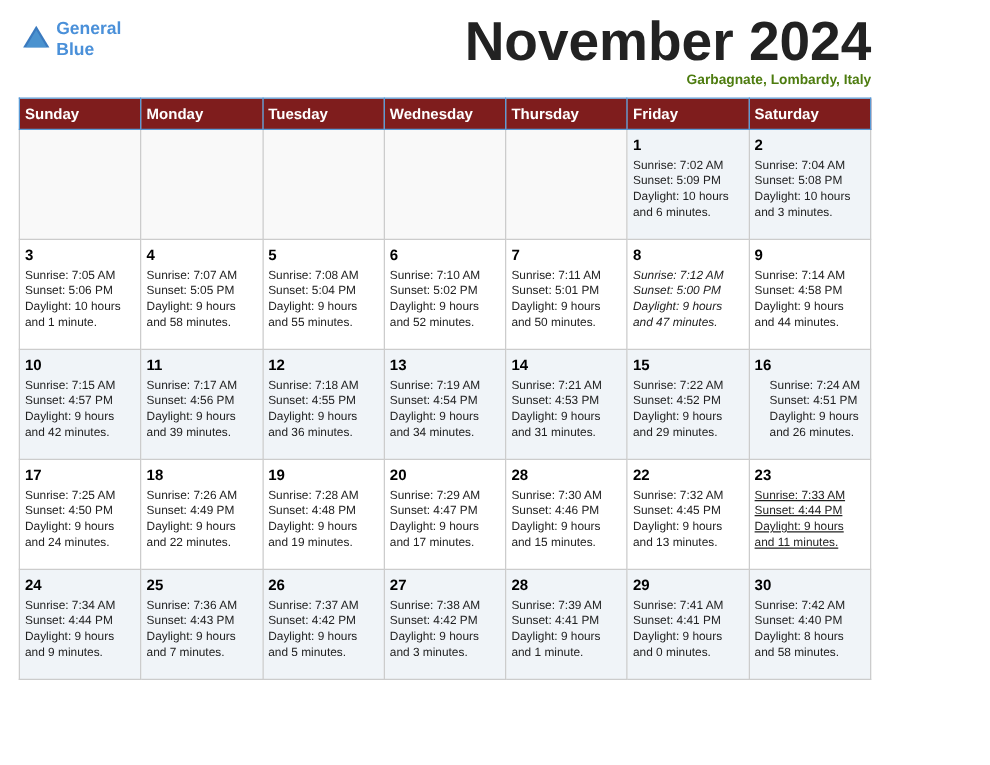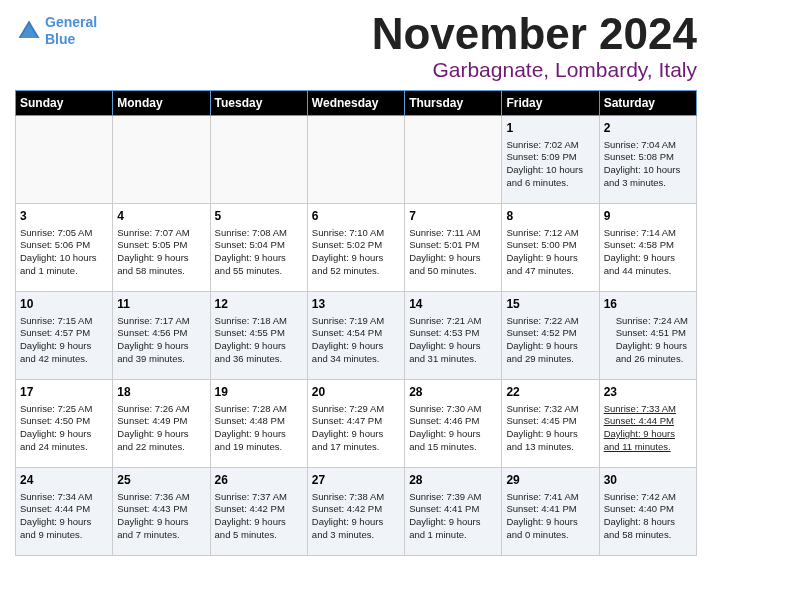--- a/index.html
+++ b/index.html
@@ -41,30 +41,31 @@
     .title-area {
       text-align: right;
     }
     .month-title {
       font-size: 44px;
       font-weight: bold;
       color: #222;
       line-height: 1.1;
     }
     .subtitle {
-      font-size: 21px;
-      color: #701a75;
+      font-size: 11px;
+      color: #4d7c0f;
+      font-weight: bold;
     }
     table {
       width: 100%;
       border-collapse: collapse;
       table-layout: fixed;
     }
     thead tr {
-      background-color: #000000;
+      background-color: #7f1d1d;
     }
     thead th {
       color: #fff;
       font-size: 12px;
       font-weight: bold;
       padding: 5px 4px;
       text-align: left;
       border: 1px solid #5a9ad5;
     }
     tbody tr {
@@ -176,21 +177,21 @@
 Daylight: 9 hours and 52 minutes.</div>
           </td>
           <td>
             <span class="day-num">7</span>
             <div class="cell-info" style="white-space: pre-line;">Sunrise: 7:11 AM
 Sunset: 5:01 PM
 Daylight: 9 hours and 50 minutes.</div>
           </td>
           <td>
             <span class="day-num">8</span>
-            <div class="cell-info" style="white-space: pre-line;">Sunrise: 7:12 AM
+            <div class="cell-info" style="white-space: pre-line; font-style: italic;">Sunrise: 7:12 AM
 Sunset: 5:00 PM
 Daylight: 9 hours and 47 minutes.</div>
           </td>
           <td>
             <span class="day-num">9</span>
             <div class="cell-info" style="white-space: pre-line;">Sunrise: 7:14 AM
 Sunset: 4:58 PM
 Daylight: 9 hours and 44 minutes.</div>
           </td>
         </tr>

